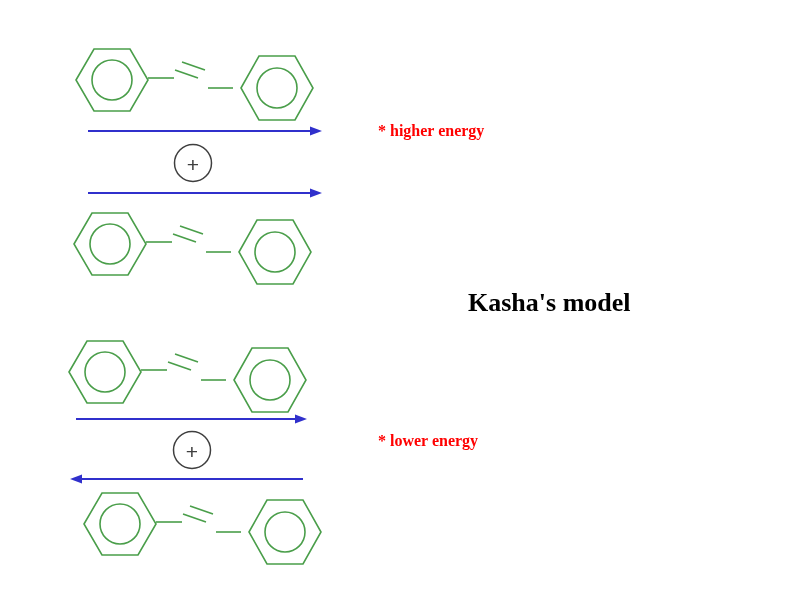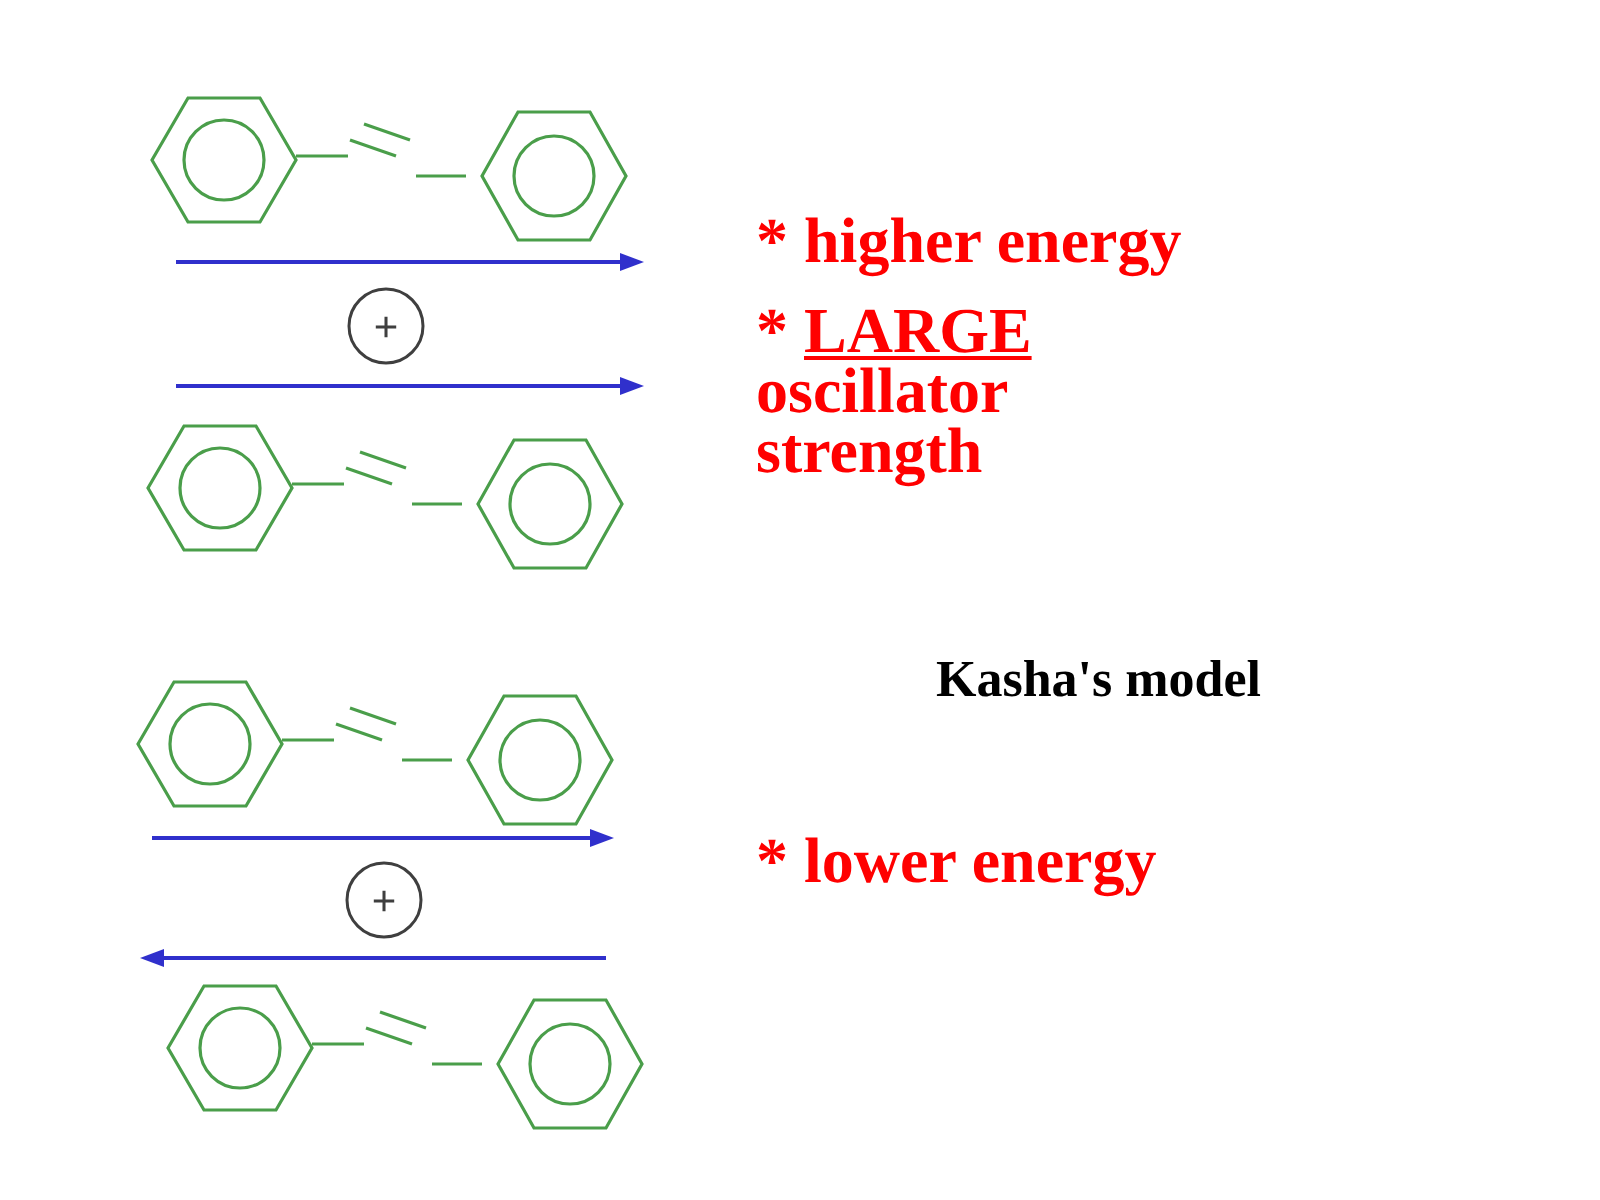--- a/index.html
+++ b/index.html
@@ -9,35 +9,35 @@
     height: 600px;
     background: #ffffff;
     overflow: hidden;
     font-family: "Liberation Serif", "DejaVu Serif", serif;
   }
   .abs { position: absolute; }
   .mol { width: 240px; height: 76px; }
   .annotation {
     color: #ff0000;
     font-weight: bold;
-    font-size: 32px;
+    font-size: 16px;
     line-height: 30px;
     white-space: pre-wrap;
+    margin-top: 11px;
   }
   .annotation .uword {
     text-decoration: underline;
     text-decoration-thickness: 2px;
     text-underline-offset: 2px;
   }
   .slide-title {
     color: #000000;
     font-weight: bold;
     font-size: 26px;
     line-height: 30px;
-    margin-top: 37px;
   }
   .plus-text {
     font-family: "Liberation Sans", "DejaVu Sans", sans-serif;
     font-size: 21px;
     fill: #3f3f3f;
   }
 </style>
 </head>
 <body>
 
@@ -76,21 +76,20 @@
     <line x1="2" y1="7" x2="225" y2="7" stroke="#3030cc" stroke-width="2"></line>
     <polygon points="224,2.5 236,7 224,11.5" fill="#3030cc"></polygon>
   </svg>
 
   <svg class="mol abs" style="left:73px; top:211px" viewBox="0 0 240 76">
     <use href="#stilbene"></use>
   </svg>
 
   <div class="annotation abs" style="left:378px; top:105px">* higher energy</div>
 
-  <div class="annotation abs" style="left:378px; top:150px; width:230px"><span>* </span><span class="uword">LARGE</span><span> oscillator strength</span></div>
 
   <div class="slide-title abs" style="left:468px; top:288px">Kasha's model</div>
 
   <svg class="mol abs" style="left:68px; top:339px" viewBox="0 0 240 76">
     <use href="#stilbene"></use>
   </svg>
 
   <svg class="abs" style="left:74px; top:412px" width="236" height="14">
     <line x1="2" y1="7" x2="222" y2="7" stroke="#3030cc" stroke-width="2"></line>
     <polygon points="221,2.5 233,7 221,11.5" fill="#3030cc"></polygon>

